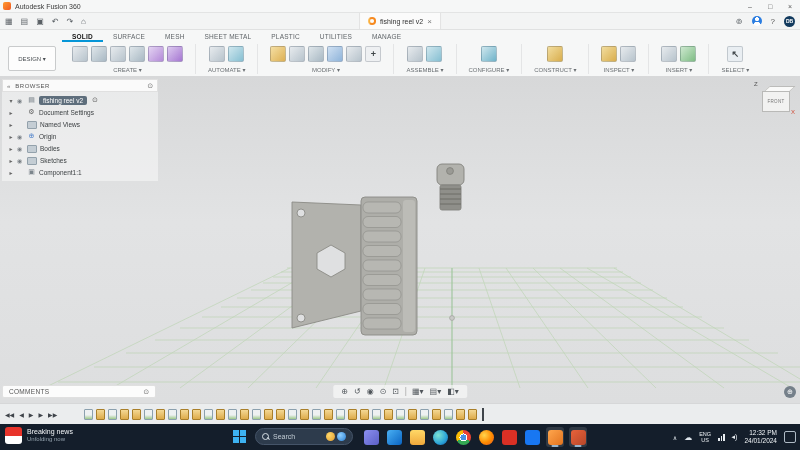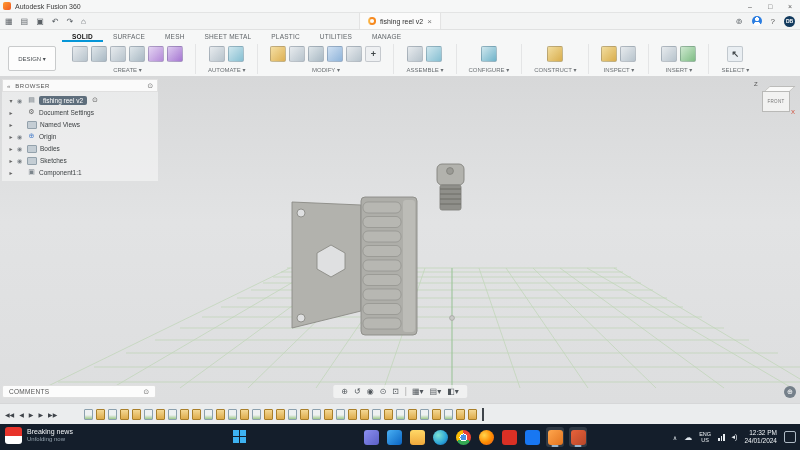--- a/index.html
+++ b/index.html
@@ -450,20 +450,28 @@
         <span class="news-title">Breaking news</span>
         <span class="news-sub">Unfolding now</span>
       </div>
     </div>
     <div class="start">
         <div></div>
         <div></div>
         <div></div>
         <div></div>
       </div>
+    <div class="search">
+      <span class="search-glass"></span>
+      <input class="search-input" readonly="" placeholder="Search" style="">
+      <div class="search-badges">
+        <div class="sb1"></div>
+        <div class="sb2"></div>
+      </div>
+    </div>
     <div class="apps" id="apps">
         <div class="appwrap">
           <div class="app-ic" style="background: linear-gradient(135deg, rgb(139, 143, 240), rgb(91, 95, 199));"></div>
         </div>
         <div class="appwrap">
           <div class="app-ic" style="background: linear-gradient(135deg, rgb(73, 176, 244), rgb(10, 100, 194));"></div>
         </div>
         <div class="appwrap">
           <div class="app-ic" style="background: linear-gradient(rgb(255, 216, 103), rgb(240, 169, 60));"></div>
         </div>

